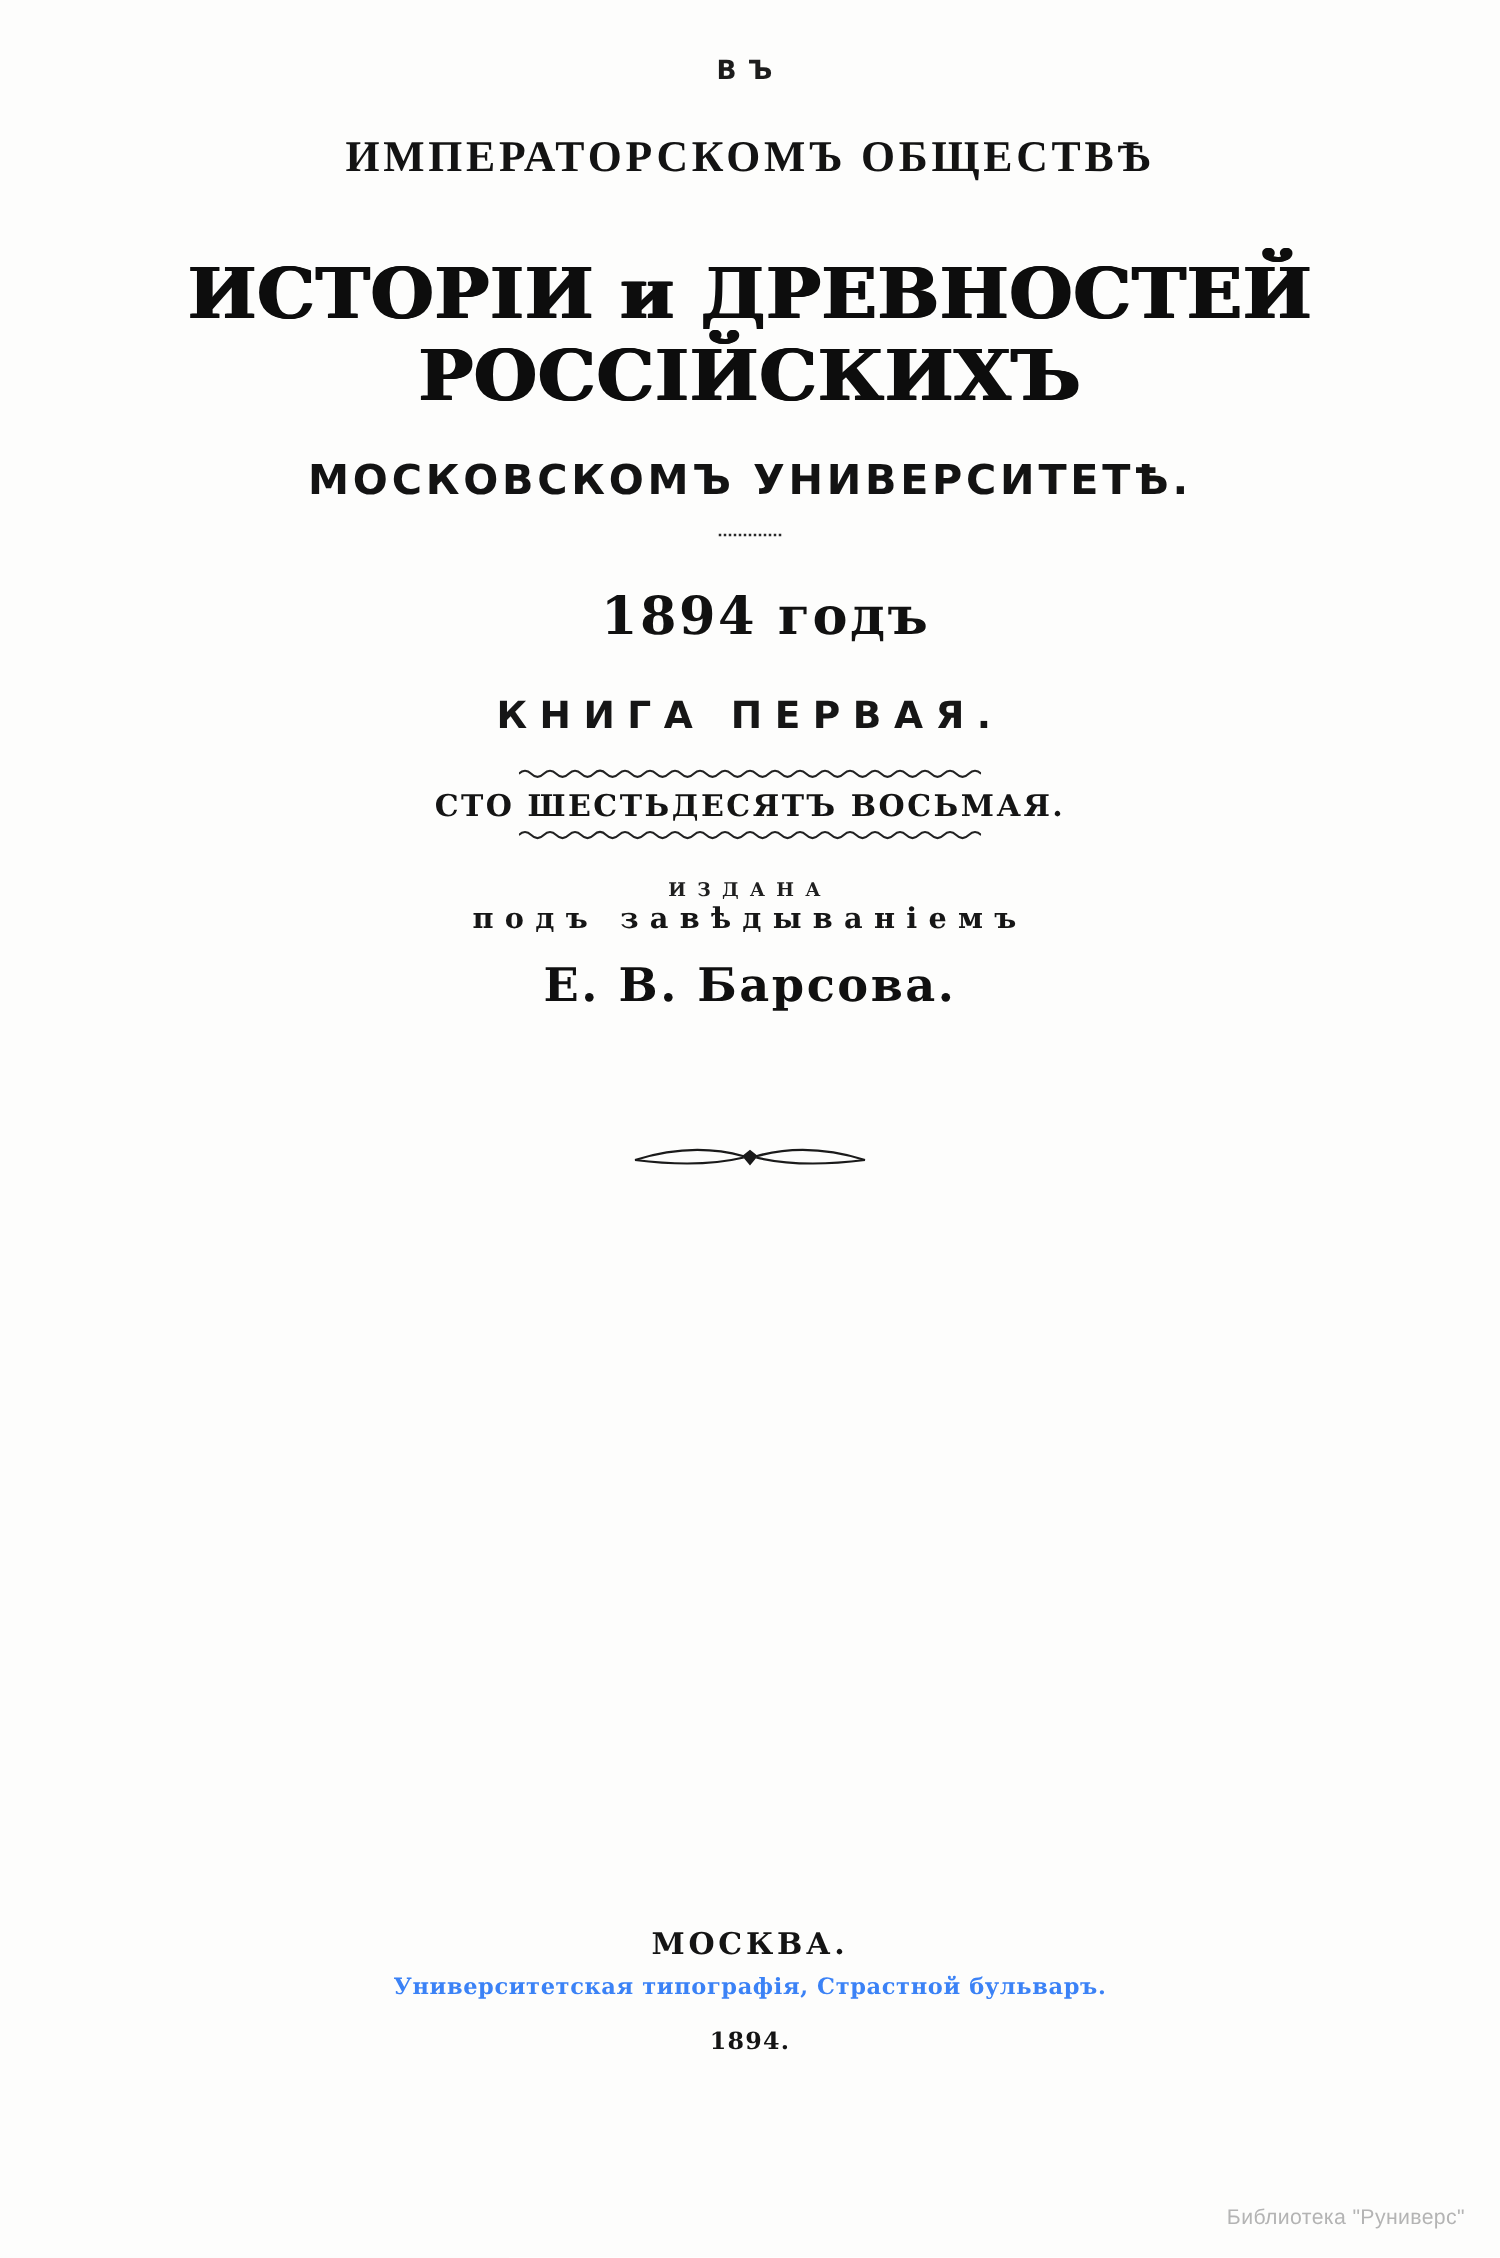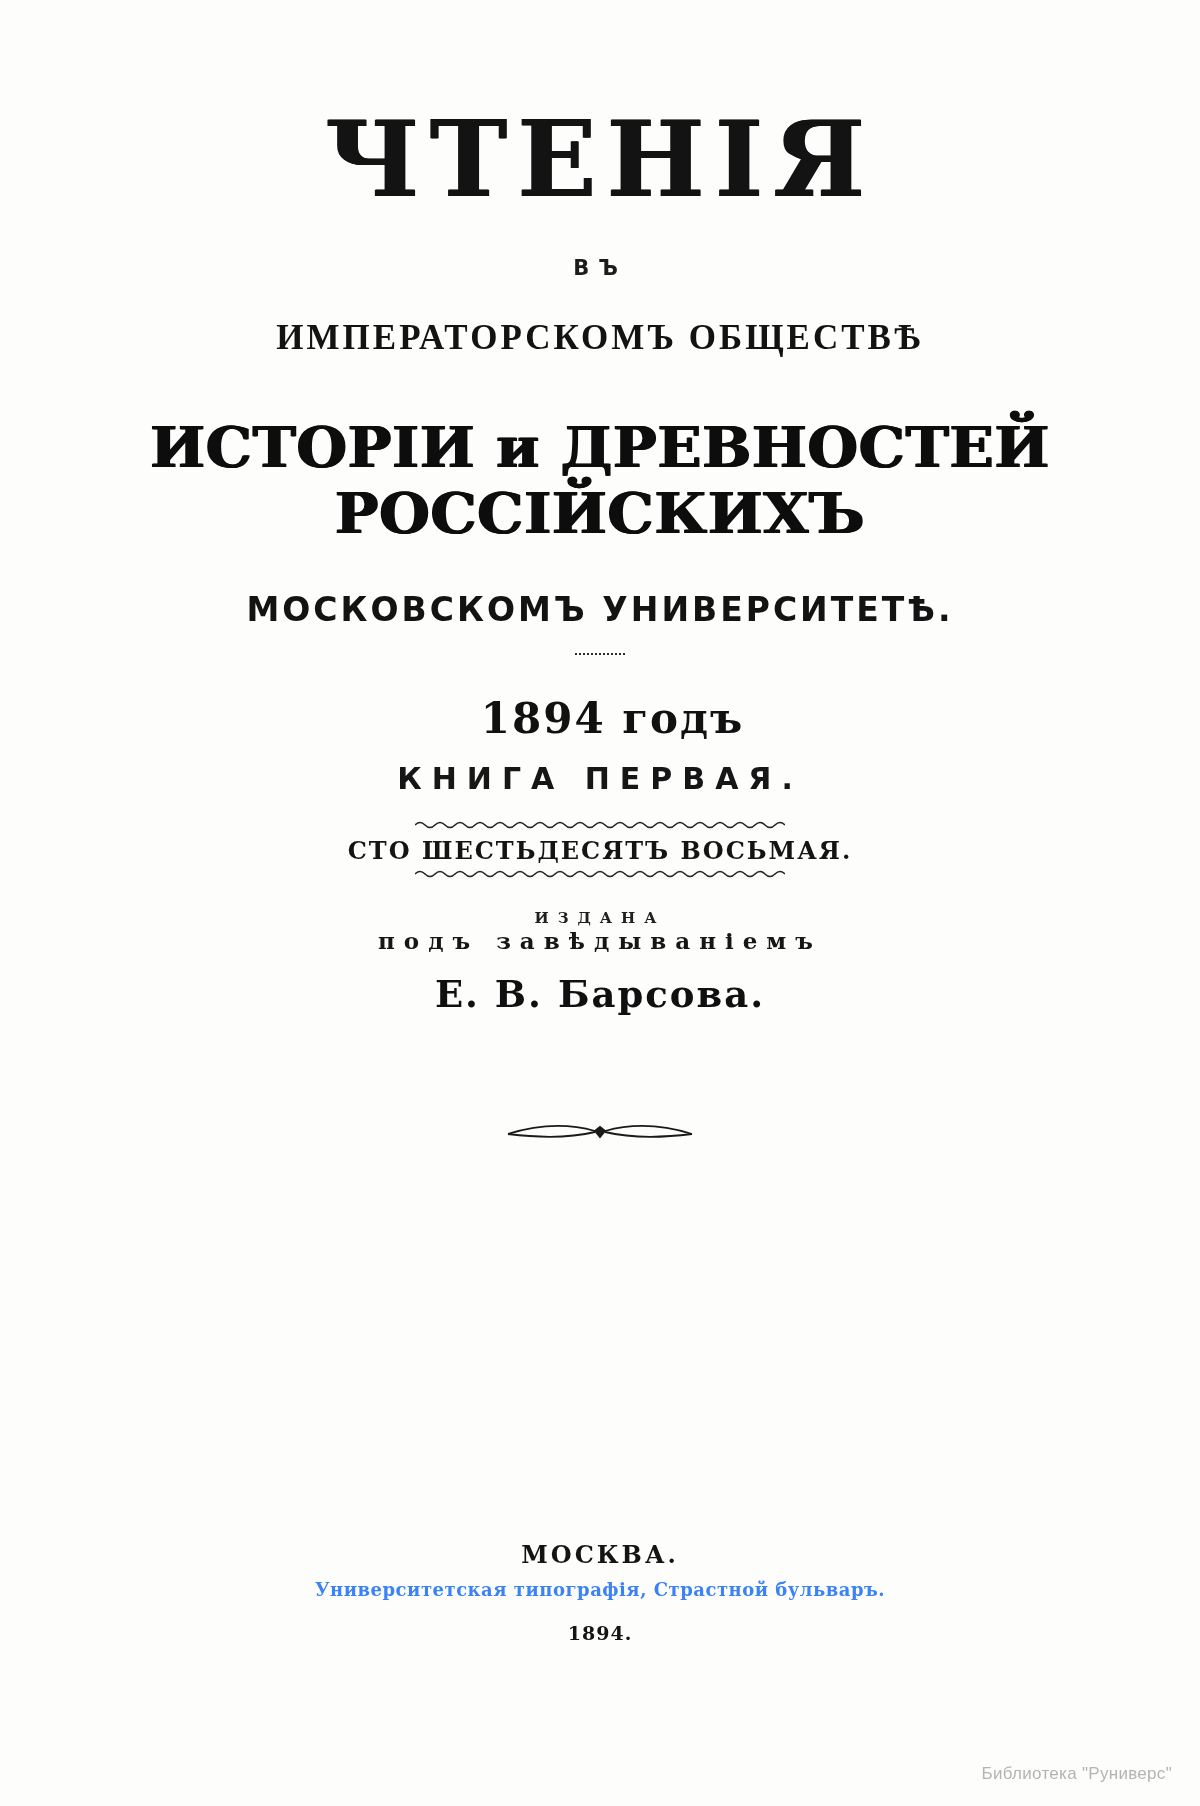--- a/index.html
+++ b/index.html
@@ -74,21 +74,21 @@
   .word-small-2 {
     margin-top: 36px;
     font-family: "DejaVu Sans", sans-serif;
     font-weight: 600;
     font-size: 18px;
     letter-spacing: 9px;
     color: #1c1c1c;
   }
 
   .line-university {
-    margin-top: 44px;
+    margin-top: 30px;
     font-family: "DejaVu Sans", sans-serif;
     font-weight: 700;
     font-size: 33px;
     letter-spacing: 3px;
     color: #131313;
   }
 
   .tiny-rule {
     margin: 22px auto 0;
     width: 50px;
@@ -106,21 +106,21 @@
     margin-top: 36px;
     font-family: "DejaVu Serif", serif;
     font-weight: 700;
     font-size: 42px;
     letter-spacing: 2px;
     color: #111;
     padding-left: 25px;
   }
 
   .line-book {
-    margin-top: 18px;
+    margin-top: 38px;
     font-family: "DejaVu Sans", sans-serif;
     font-weight: 600;
     font-size: 30px;
     letter-spacing: 10px;
     color: #161616;
   }
 
   .wavy {
     width: 370px;
     height: 10px;
@@ -214,21 +214,20 @@
     letter-spacing: 0.3px;
   }
 </style>
 </head>
 <body>
 
 <div class="page">
 
   <div class="content">
 
-    <div class="title-main">ЧТЕНІЯ</div>
 
     <div class="word-small-1">ВЪ</div>
 
     <div class="line-society">ИМПЕРАТОРСКОМЪ ОБЩЕСТВѢ</div>
 
     <div class="line-history">ИСТОРІИ и ДРЕВНОСТЕЙ РОССІЙСКИХЪ</div>
 
 
     <div class="line-university">МОСКОВСКОМЪ УНИВЕРСИТЕТѢ.</div>
 

